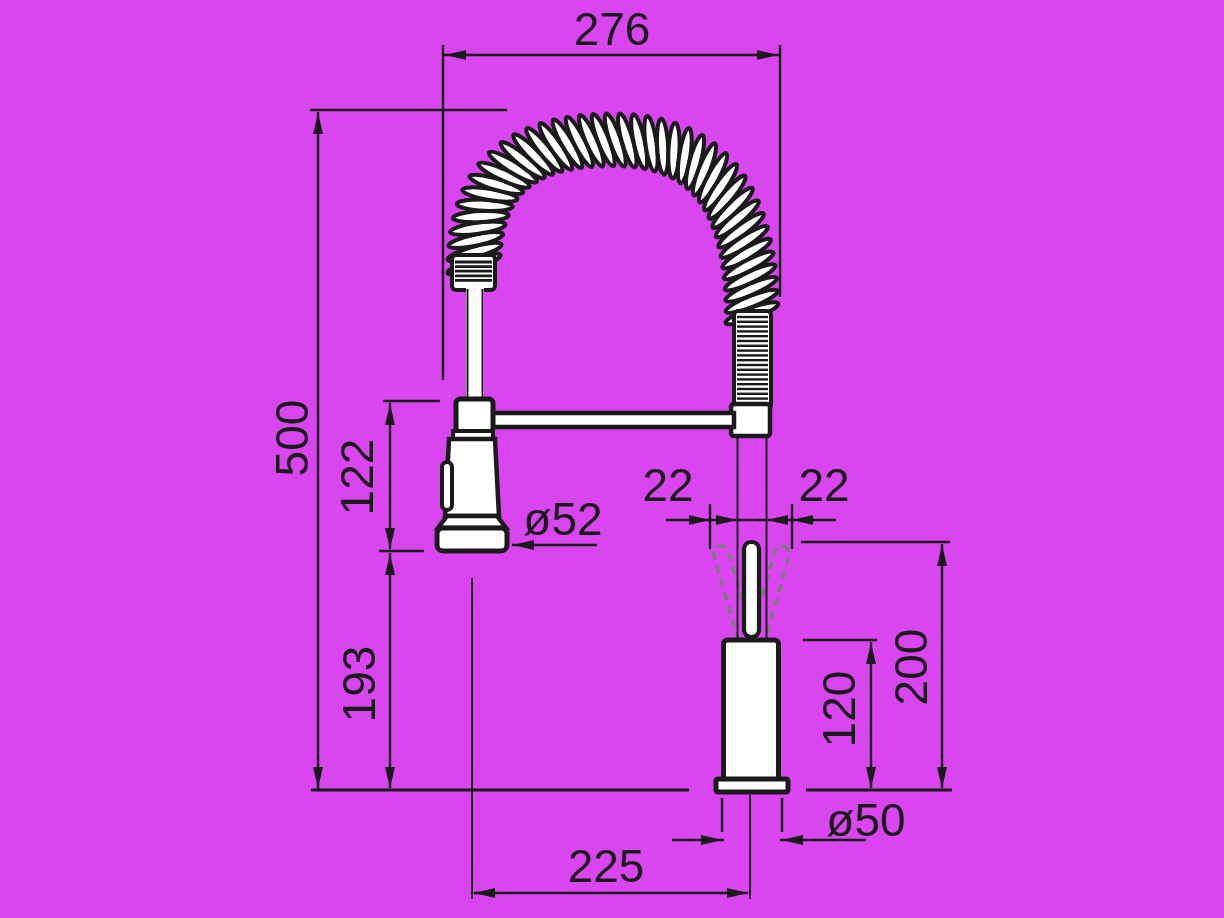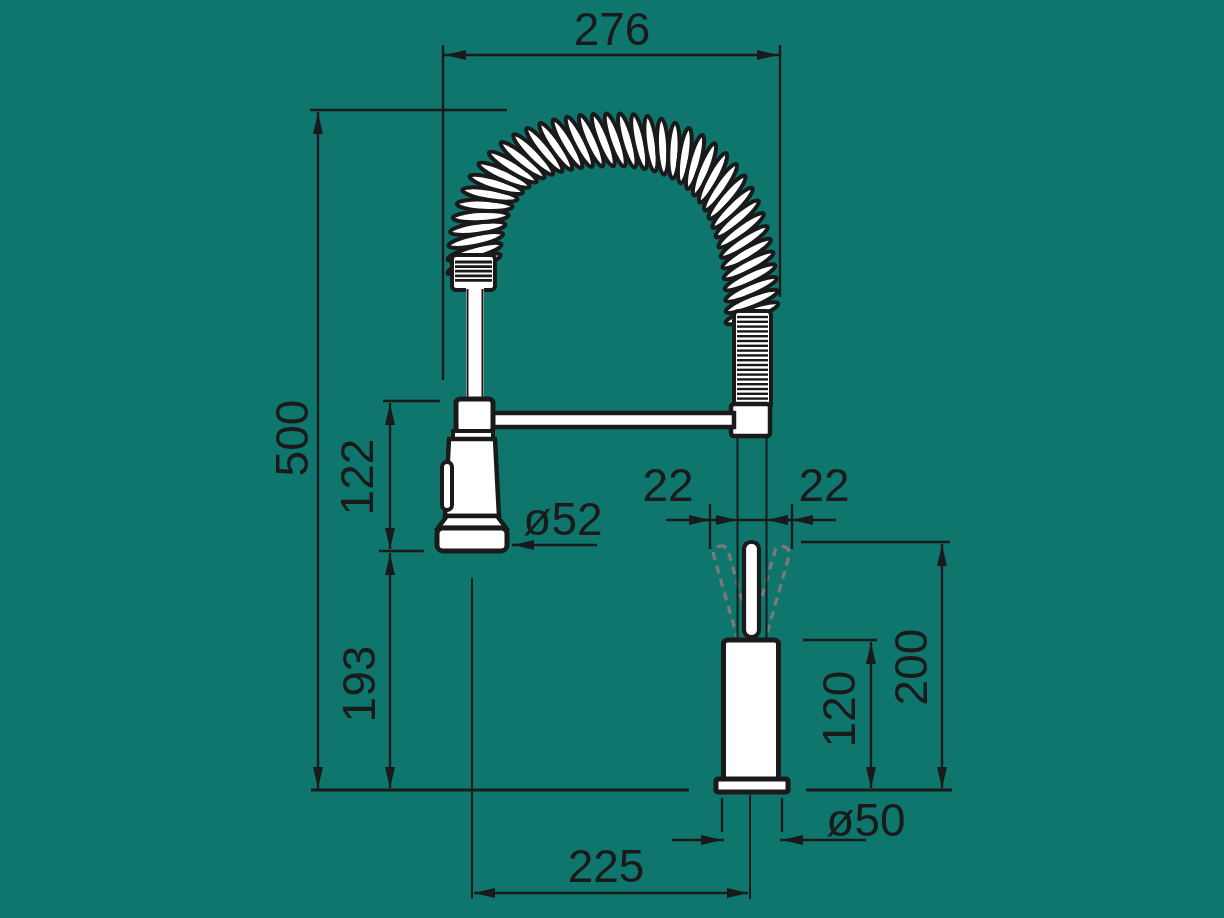--- a/index.html
+++ b/index.html
@@ -1,16 +1,16 @@
 <!DOCTYPE html>
 <html><head>
 <meta charset="utf-8">
 <style>
   html,body{margin:0;padding:0;background:#fff;}
-  .stage{position:relative;width:1224px;height:918px;background:#0f766e;overflow:hidden;}
+  .stage{position:relative;width:1224px;height:918px;background:#d946ef;overflow:hidden;}
   svg{display:block;}
   .part{stroke:#1a1a1a;fill:#fff;}
   .dimline{stroke:#1a1a1a;stroke-width:2.4;fill:none;}
   .thin{stroke:#1a1a1a;stroke-width:2;fill:none;}
   .deck{stroke:#1a1a1a;stroke-width:3.2;fill:none;}
   .arrow{fill:#1a1a1a;stroke:none;}
   .lbl{font-family:"Liberation Sans", sans-serif;font-size:46px;fill:#1a1a1a;}
   .dash{stroke:#7a7a7a;stroke-width:3.2;fill:none;stroke-dasharray:8 6;}
 </style>
 </head>

